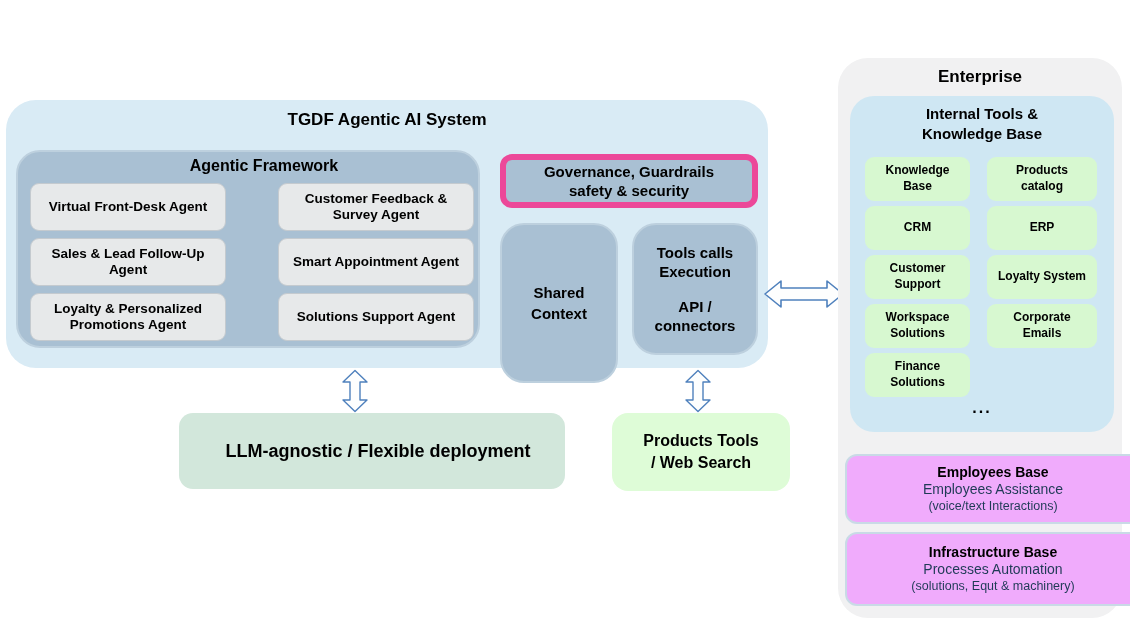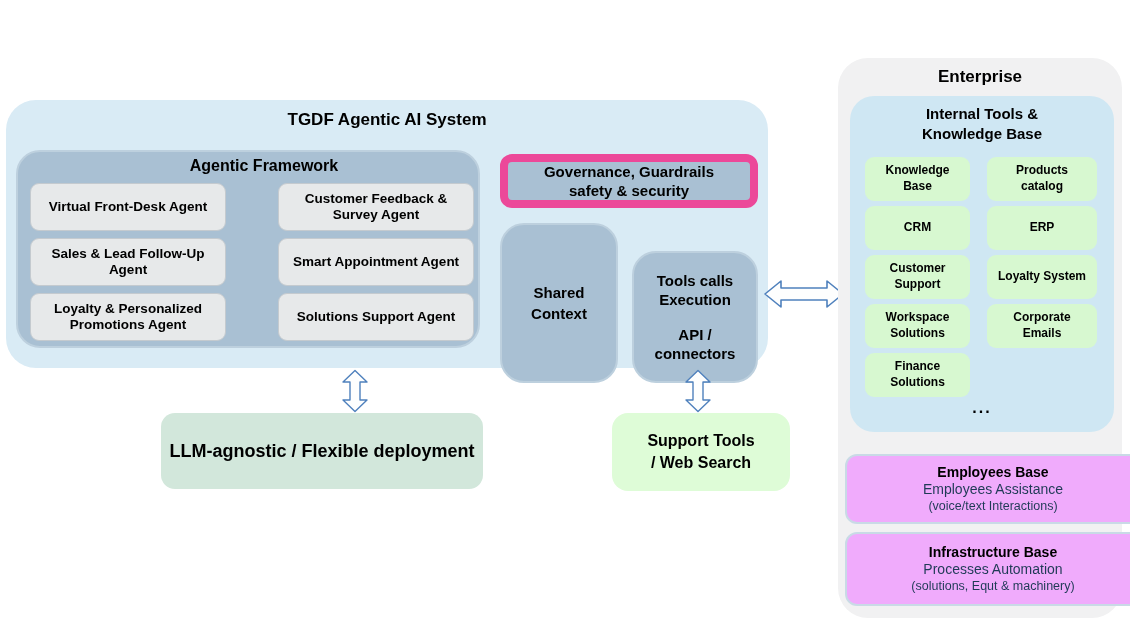--- a/index.html
+++ b/index.html
@@ -13,26 +13,26 @@
 
   .page-title{left:0;top:13px;width:1130px;text-align:center;font-size:21px;font-weight:bold;letter-spacing:.2px;}
 
   
   .fabric{left:6px;top:100px;width:762px;height:268px;background:#d9ebf5;border-radius:30px;}
   .fabric-title{left:0;top:10px;width:762px;text-align:center;font-size:17px;font-weight:bold;}
   .framework{left:10px;top:50px;width:464px;height:198px;background:#a9c0d3;border:2px solid #bdd0de;border-radius:24px;box-sizing:border-box;}
   .framework-title{left:0;top:5px;width:460px;text-align:center;font-size:16px;font-weight:bold;padding-left:16px;}
   .agents-grid{left:12px;top:31px;display:grid;grid-template-columns:196px 196px;column-gap:52px;grid-auto-rows:48px;row-gap:7px;}
   .agent-box{background:#e7e9ea;border:1px solid #c4cacf;border-radius:9px;display:flex;align-items:center;justify-content:center;text-align:center;font-size:13.5px;font-weight:bold;line-height:1.22;padding:2px 10px;box-sizing:border-box;}
-  .governance{left:494px;top:54px;width:258px;height:54px;background:#a9c0d3;border:8px solid #ec4899;border-radius:12px;box-sizing:border-box;font-size:15px;font-weight:bold;line-height:1.3;}
+  .governance{left:494px;top:54px;width:258px;height:54px;background:#a9c0d3;border:6px solid #ec4899;border-radius:12px;box-sizing:border-box;font-size:15px;font-weight:bold;line-height:1.3;}
   .shared{left:494px;top:123px;width:118px;height:160px;background:#a9c0d3;border:2px solid #bdd0de;border-radius:24px;box-sizing:border-box;font-size:15px;font-weight:bold;line-height:1.4;padding:4px 20px;}
-  .tools{left:626px;top:123px;width:126px;height:132px;background:#a9c0d3;border:2px solid #bdd0de;border-radius:24px;box-sizing:border-box;font-size:15px;font-weight:bold;line-height:1.3;gap:15px;padding:0 8px;margin-top:28px;}
+  .tools{left:626px;top:123px;width:126px;height:132px;background:#a9c0d3;border:2px solid #bdd0de;border-radius:24px;box-sizing:border-box;font-size:15px;font-weight:bold;line-height:1.3;gap:15px;padding:0 8px;}
 
   
-  .llm-box{left:161px;top:413px;width:322px;height:76px;background:#d2e7db;border-radius:14px;font-size:18px;font-weight:bold;white-space:nowrap;}
+  .llm-box{left:179px;top:413px;width:374px;height:76px;background:#d2e7db;border-radius:14px;font-size:18px;font-weight:bold;white-space:nowrap;padding-left:12px;}
   .external-box{left:612px;top:413px;width:178px;height:78px;background:#defcd7;border-radius:16px;font-size:16px;font-weight:bold;line-height:1.35;}
 
   
   .enterprise{left:838px;top:58px;width:284px;height:560px;background:#f1f1f2;border-radius:30px;}
   .ent-title{left:0;top:9px;width:284px;text-align:center;font-size:17px;font-weight:bold;}
   .internal{left:12px;top:38px;width:264px;height:336px;background:#cfe7f3;border-radius:24px;}
   .int-title{left:0;top:8px;width:264px;text-align:center;font-size:15px;font-weight:bold;line-height:1.35;}
   .int-grid{left:15px;top:61px;display:grid;grid-template-columns:105px 110px;column-gap:17px;grid-auto-rows:44px;row-gap:5px;}
   .tool-green{background:#d7f8d0;border-radius:9px;display:flex;align-items:center;justify-content:center;text-align:center;font-size:12px;font-weight:bold;line-height:1.3;padding:2px 10px;box-sizing:border-box;}
   .int-more{left:0;top:303px;width:264px;text-align:center;font-size:16px;font-weight:bold;letter-spacing:2px;}
@@ -91,21 +91,21 @@
   </div>
   <div class="abs" style="left:683px;top:369px;">
     <svg class="arrow-svg" width="30" height="44" viewBox="0 0 30 44">
       <path d="M15,1.5 L27,13 L20,13 L20,31 L27,31 L15,42.5 L3,31 L10,31 L10,13 L3,13 Z" fill="#fdfefe" stroke="#4f81bd" stroke-width="1.4" stroke-linejoin="round"></path>
     </svg>
   </div>
 
   <div class="abs center llm-box">LLM-agnostic / Flexible deployment</div>
 
   <div class="abs col external-box">
-    <div>Support Tools</div>
+    <div>Products Tools</div>
     <div>/ Web Search</div>
   </div>
 
   <div class="abs enterprise">
     <div class="abs ent-title">Enterprise</div>
 
     <div class="abs internal">
       <div class="abs int-title">
         <div>Internal Tools &amp;</div>
         <div>Knowledge Base</div>

